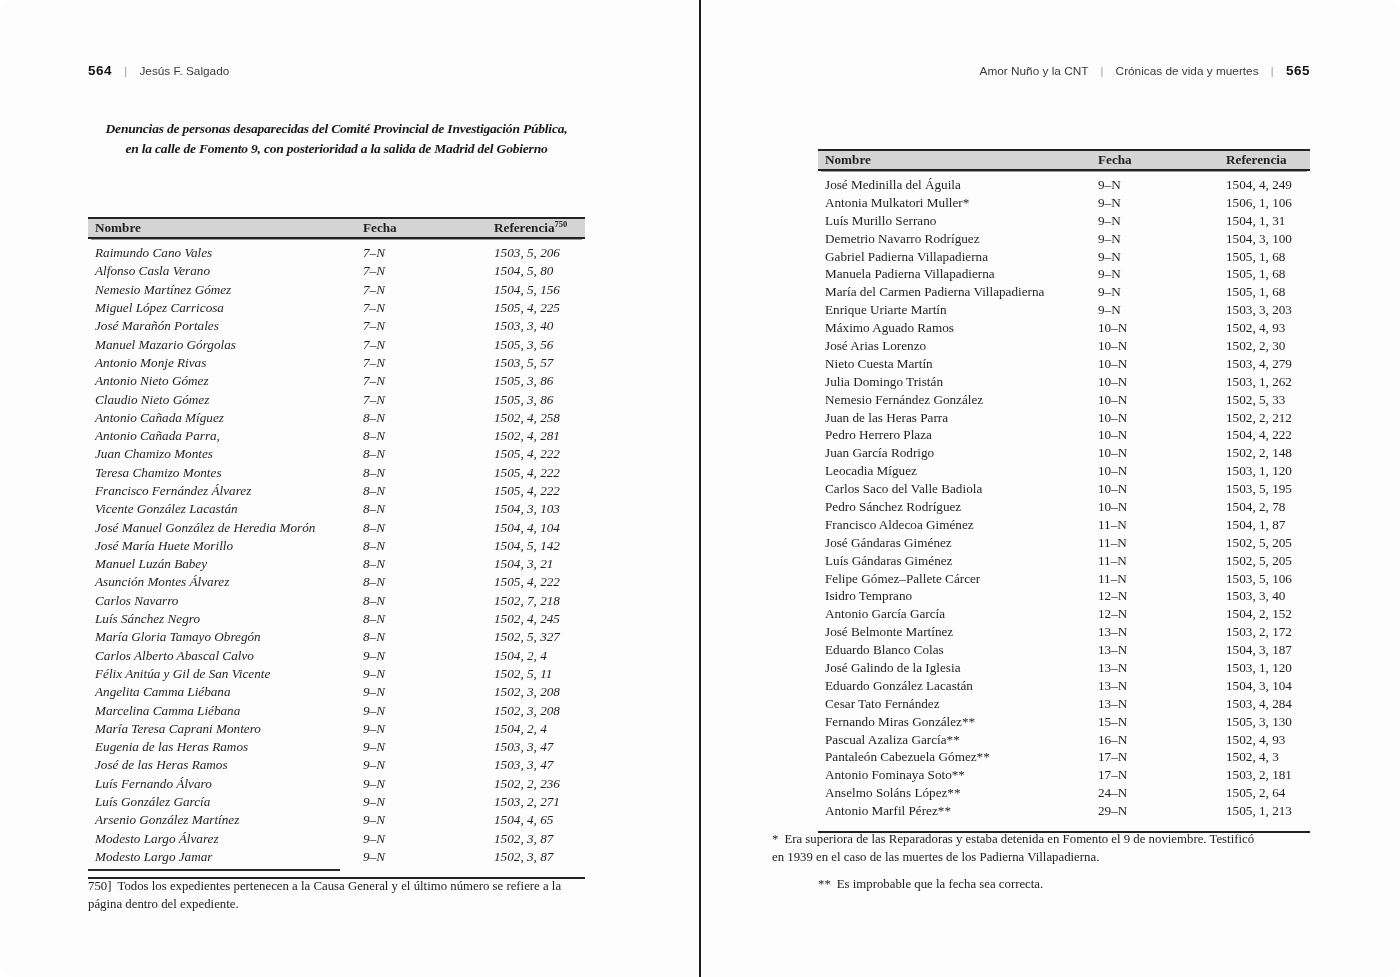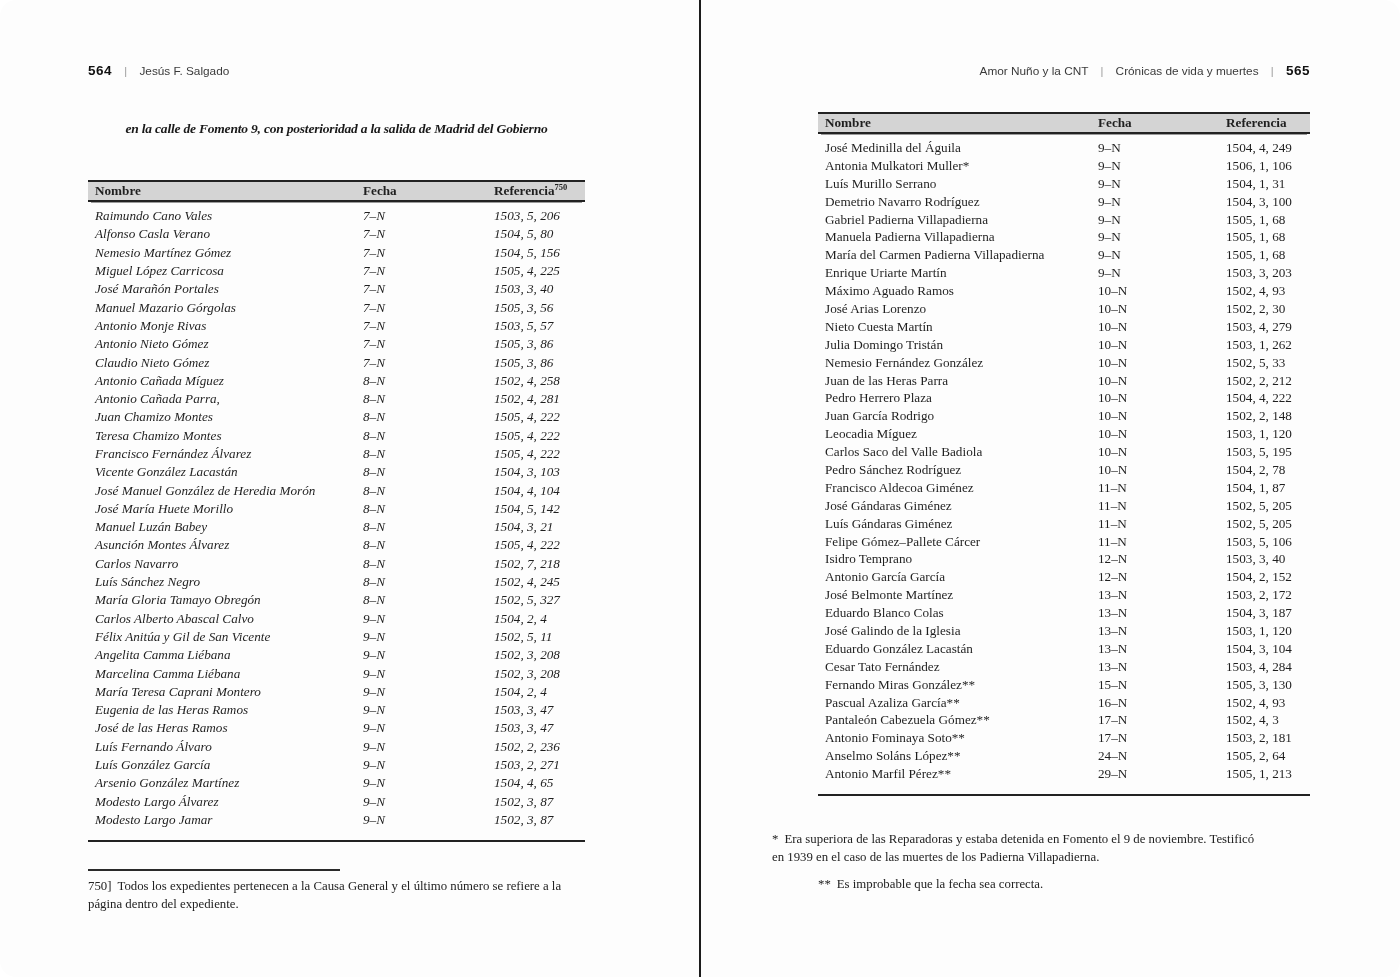--- a/index.html
+++ b/index.html
@@ -32,20 +32,21 @@
   
   .dtable { position:absolute; font-size:13.2px; }
   .dtable.left-t  { left:88px;  top:180px; width:497px; }
   .dtable.right-t { left:818px; top:112px; width:492px; }
 
   .thead {
     display:grid; align-items:center; height:22px;
     background:#d4d4d4; font-weight:700;
     border-top:2px solid #222; border-bottom:2px solid #222;
     box-shadow:0 4px 0 -3px #9b9b9b;
+    margin-top:37px;
   }
   .left-t  .thead, .left-t  .trow { grid-template-columns:1fr 133px 97px; }
   .right-t .thead, .right-t .trow { grid-template-columns:1fr 130px 90px; }
 
   .tbody { border-bottom:2px solid #222; padding-top:5px; padding-bottom:11px; }
   .trow { display:grid; align-items:center; }
   .left-t  .trow { height:18.3px;font-style:italic; }
   .right-t .trow { height:17.9px; }
 
   .cell { white-space:nowrap; overflow:visible; }
@@ -67,20 +68,21 @@
 
 <div class="sheet">
 
   <div class="running-head rh-left">
     <span class="page-num">564</span>
     <span class="rh-sep">|</span>
     <span>Jesús F. Salgado</span>
   </div>
 
   <div class="table-title">
+    <div>Denuncias de personas desaparecidas del Comité Provincial de Investigación Pública,</div>
     <div>en la calle de Fomento 9, con posterioridad a la salida de Madrid del Gobierno</div>
   </div>
 
   <div class="dtable left-t">
     <div class="thead">
       <span class="cell c1">Nombre</span>
       <span class="cell c2">Fecha</span>
       <span class="cell c3"><span>Referencia</span><sup>750</sup></span>
     </div>
     <div class="tbody">

